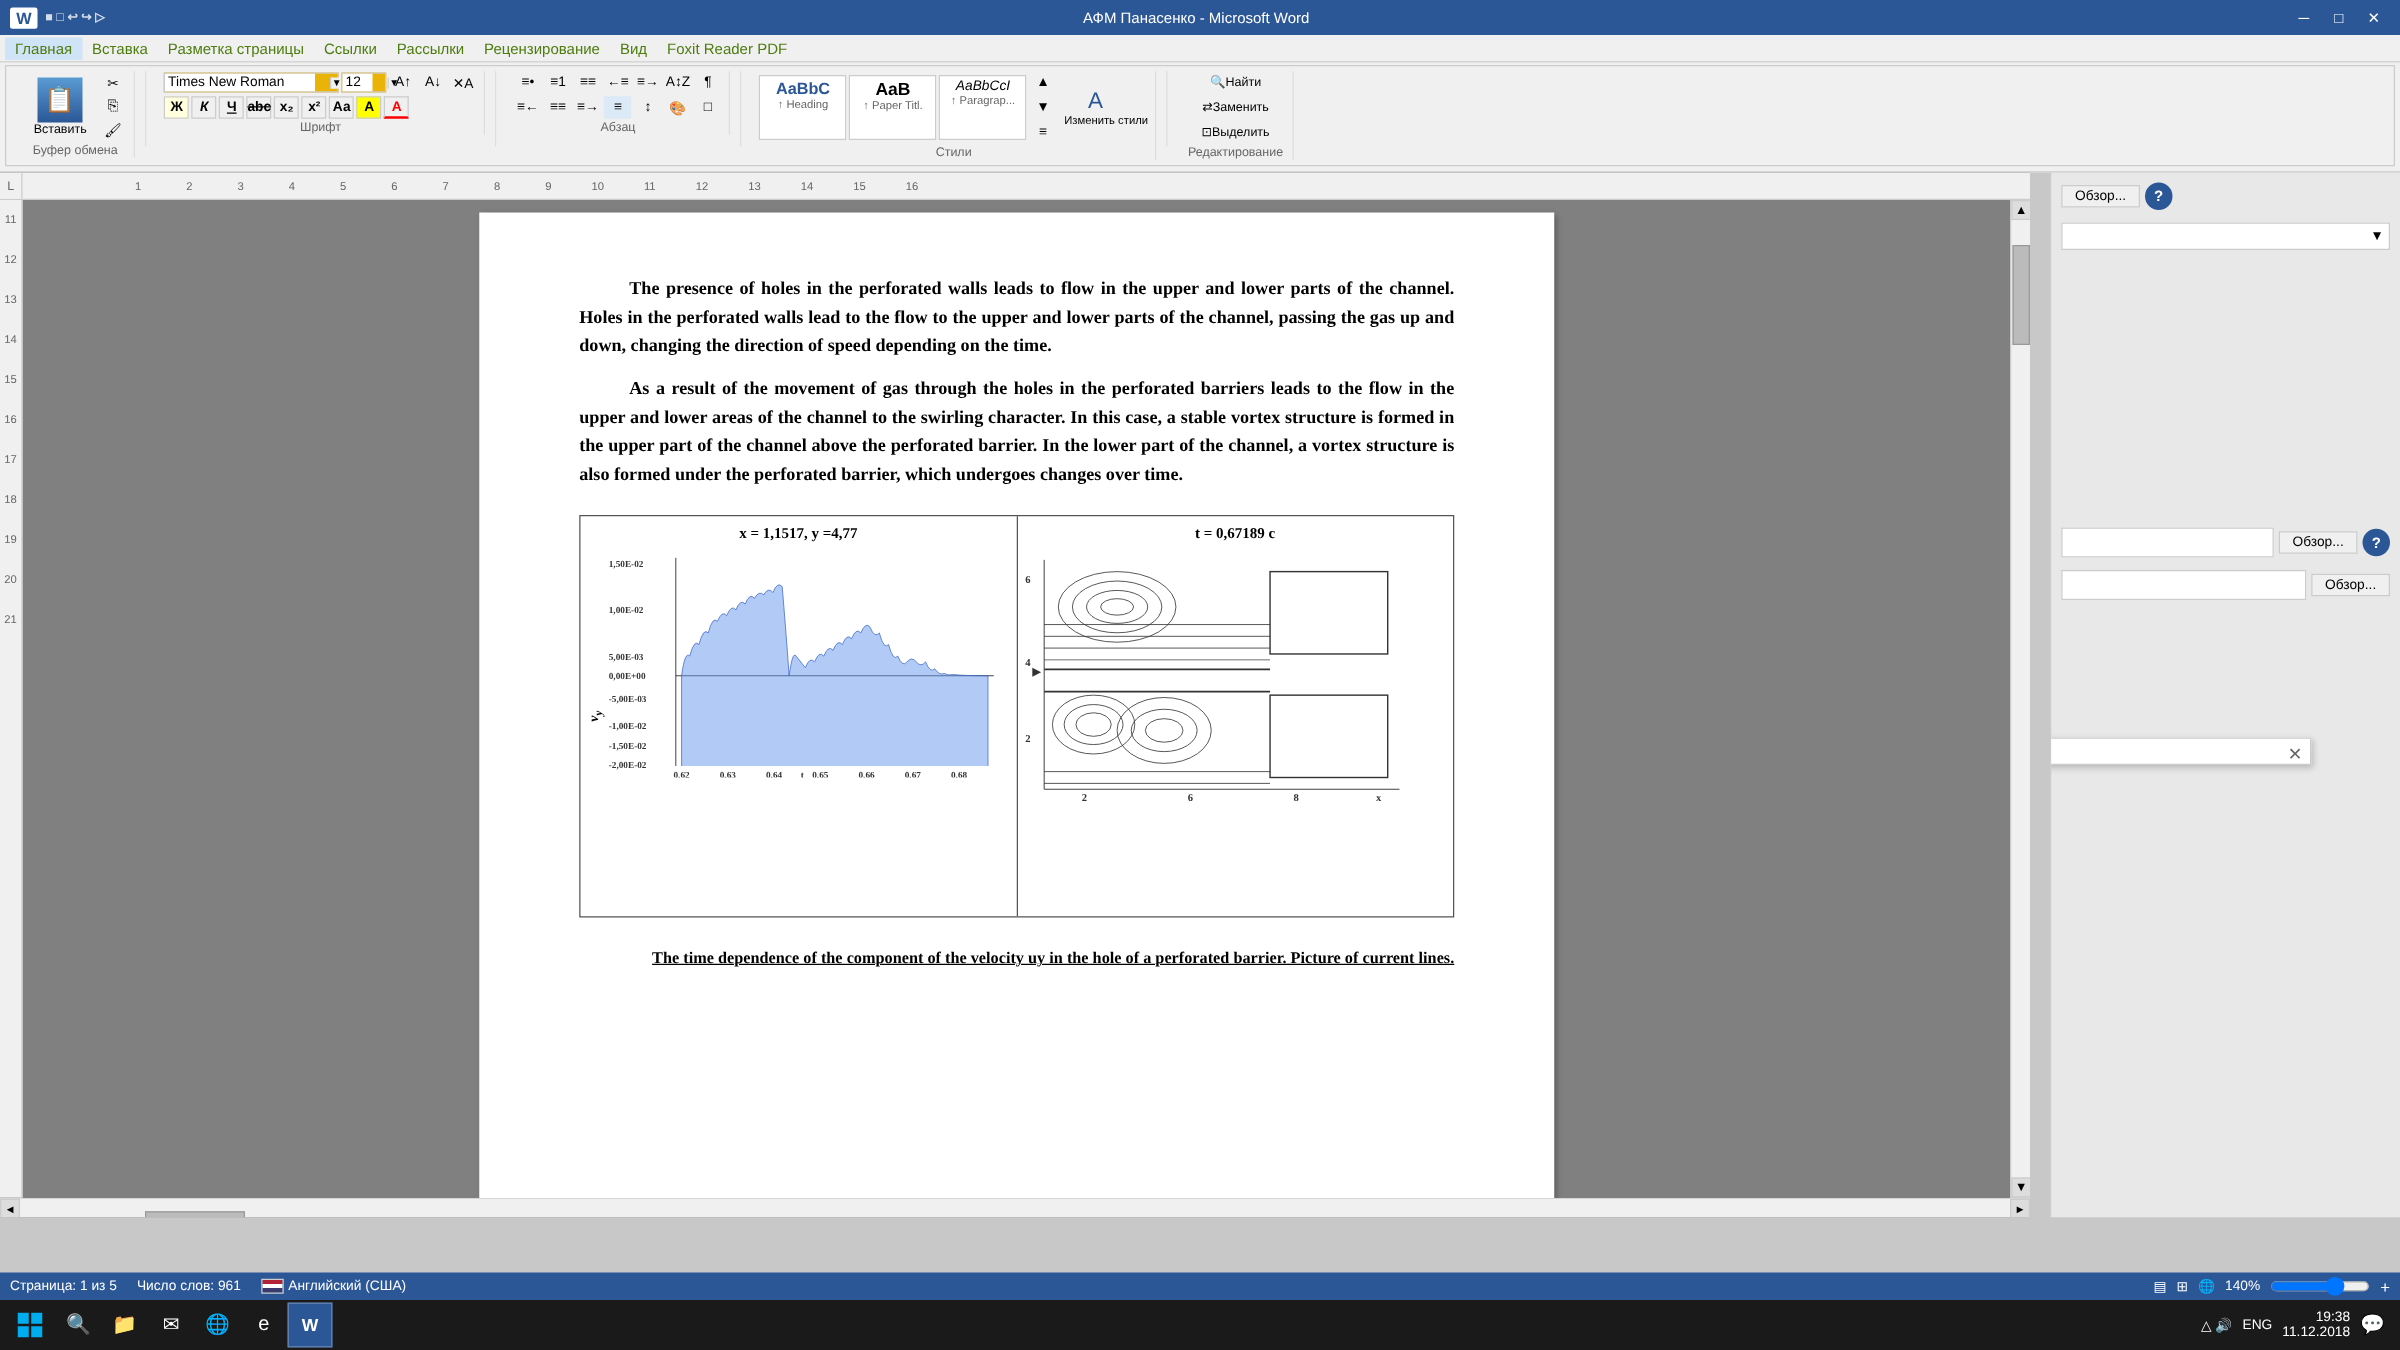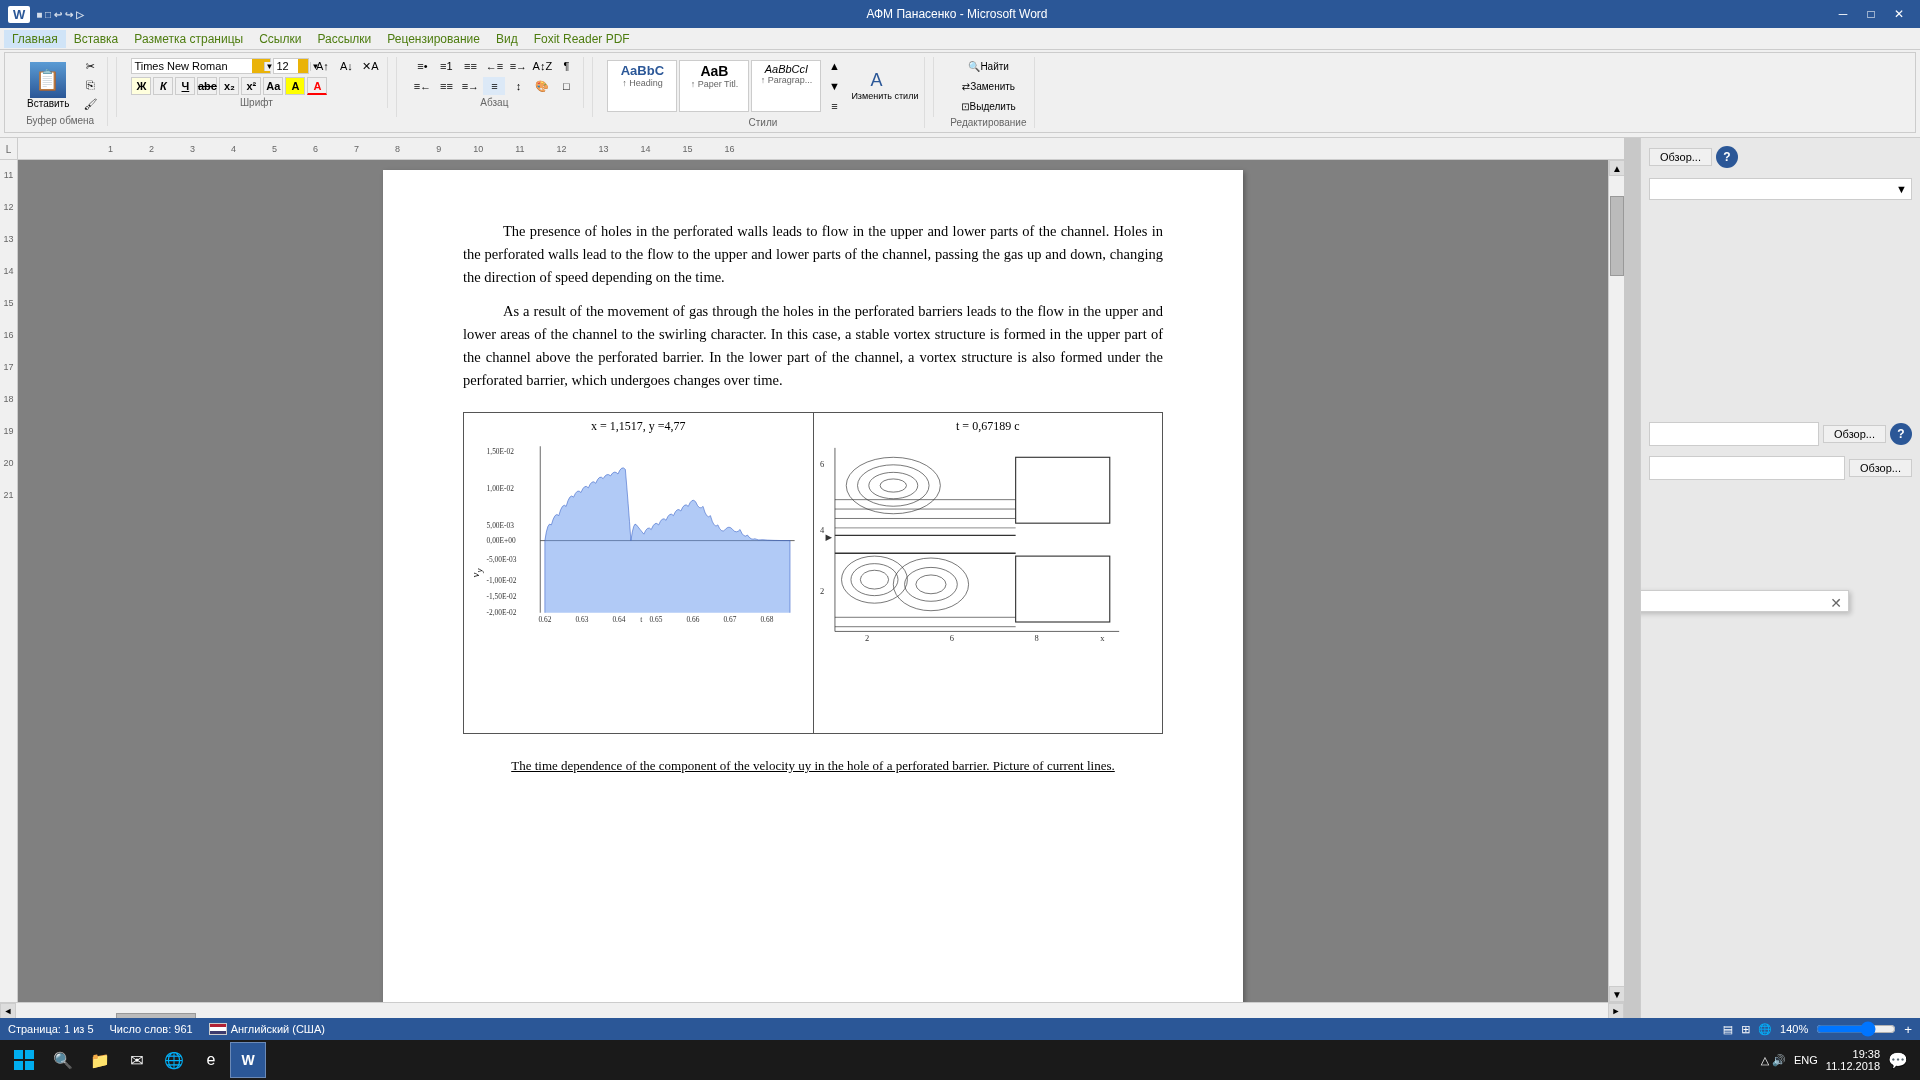--- a/index.html
+++ b/index.html
@@ -52,21 +52,21 @@
     
     .right-panel { width: 300px; background: #e8e8e8; border-left: 1px solid #ccc; padding: 10px; display: flex; flex-direction: column; gap: 10px; overflow-y: auto; margin-left: 16px; }
     .browse-btn { padding: 2px 8px; background: #f0f0f0; border: 1px solid #ccc; font-size: 11px; cursor: pointer; }
 
     
     .popup { position: absolute; right: 20px; top: 380px; width: 220px; background: white; border: 1px solid #ccc; padding: 10px; font-size: 12px; box-shadow: 2px 2px 5px rgba(0,0,0,0.2); }
     .popup-close { position: absolute; top: 4px; right: 6px; cursor: pointer; font-size: 14px; color: #666; }
     .help-btn { width: 22px; height: 22px; background: #2b5797; color: white; border-radius: 50%; display: flex; align-items: center; justify-content: center; font-size: 12px; font-weight: bold; cursor: pointer; }
 
     
-    .status-bar { height: 22px; background: #2b5797; display: flex; align-items: center; padding: 0 8px; font-size: 11px; color: white; gap: 16px; }
+    .status-bar { height: 22px; background: #2b5797; display: flex; align-items: center; padding: 0 8px; font-size: 11px; color: white; gap: 16px; margin-top: 44px; }
     .status-right { margin-left: auto; display: flex; align-items: center; gap: 8px; }
 
     
     .taskbar { height: 40px; background: #1a1a2e; display: flex; align-items: center; padding: 0 4px; gap: 2px; }
 
     .combo-box { display: flex; align-items: center; border: 1px solid #ccc; background: #eab308; gap: 12px; }
     .combo-input { border: none; outline: none; font-size: 11px; padding: 1px 2px; }
     .combo-arrow { width: 14px; height: 100%; background: #f0f0f0; display: flex; align-items: center; justify-content: center; font-size: 8px; border-left: 1px solid #ccc; cursor: pointer; }
 
     .ribbon-separator { width: 1px; height: 60px; background: #ddd; margin: 0 4px; }
@@ -270,21 +270,21 @@
             <span>15</span>
             <span>16</span>
             <span>17</span>
             <span>18</span>
             <span>19</span>
             <span>20</span>
             <span>21</span>
         </div>
 
         <div style="flex:1;overflow-y:auto;overflow-x:hidden;background:#808080;padding:10px 20px;display:flex;justify-content:center;">
-          <div class="doc-page" style="width:860px;min-height:900px;background:white;padding:50px 80px;font-family:'Times New Roman',serif;font-size:14.5px;line-height:1.6;color:#000;box-shadow:2px 2px 5px rgba(0,0,0,0.3);">
+          <div class="doc-page" style="width:860px;min-height:900px;background:white;padding:50px 80px;font-family:'Times New Roman',serif;font-size:14.5px;line-height:1.6;color:#000;box-shadow:2px 2px 5px rgba(0,0,0,0.3);font-weight:bold;">
 
             <p style="text-indent:40px;text-align:justify;margin-bottom:10px;">The presence of holes in the perforated walls leads to flow in the upper and lower parts of the channel. Holes in the perforated walls lead to the flow to the upper and lower parts of the channel, passing the gas up and down, changing the direction of speed depending on the time.</p>
 
             <p style="text-indent:40px;text-align:justify;margin-bottom:16px;">As a result of the movement of gas through the holes in the perforated barriers leads to the flow in the upper and lower areas of the channel to the swirling character. In this case, a stable vortex structure is formed in the upper part of the channel above the perforated barrier. In the lower part of the channel, a vortex structure is also formed under the perforated barrier, which undergoes changes over time.</p>
 
             <div class="figure-container" style="display:flex;justify-content:center;margin:20px 0;">
               <div style="border:1px solid #555;display:flex;width:700px;height:322px;">
 
                 <div style="flex:1;border-right:1px solid #555;padding:4px;position:relative;">
                   <div style="text-align:center;font-size:12px;font-family:'Times New Roman',serif;">x = 1,1517, y =4,77</div>
@@ -369,21 +369,21 @@
                       <line x1="18" y1="190" x2="210" y2="190"></line>
 
                       <line x1="18" y1="103" x2="210" y2="103" stroke="#333" stroke-width="1.5"></line>
                       <line x1="18" y1="122" x2="210" y2="122" stroke="#333" stroke-width="1.5"></line>
                     </g>
                   </svg>
                 </div>
               </div>
             </div>
 
-            <div style="text-align:center;font-size:13px;font-family:'Times New Roman',serif;margin-top:22px;">
+            <div style="text-align:right;font-size:13px;font-family:'Times New Roman',serif;margin-top:22px;">
               <span style="text-decoration:underline;">The time dependence of the component of the velocity uy in the hole of a perforated barrier. Picture of current lines.</span>
             </div>
 
           </div>
         </div>
 
         <div class="scrollbar-v" style="width:16px;background:#f0f0f0;border-left:1px solid #ccc;display:flex;flex-direction:column;">
           <button class="scroll-btn">▲</button>
           <div class="scroll-track" style="flex:1;position:relative;">
             <div class="scroll-thumb" style="width:14px;height:80px;background:#bbb;border:1px solid #999;position:absolute;top:20px;left:1px;cursor:pointer;"></div>

